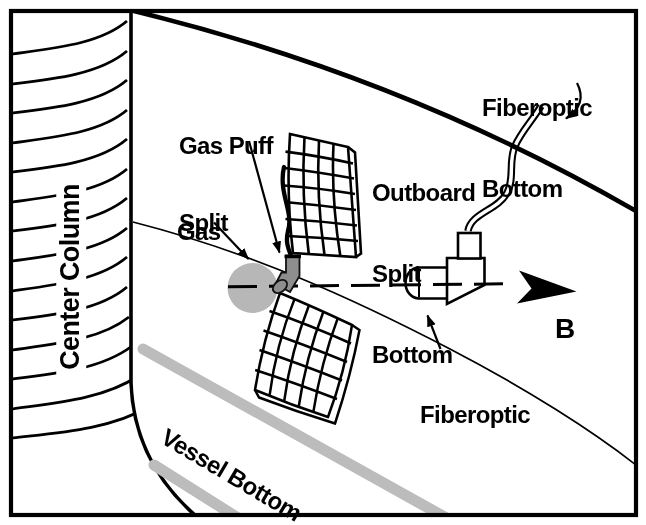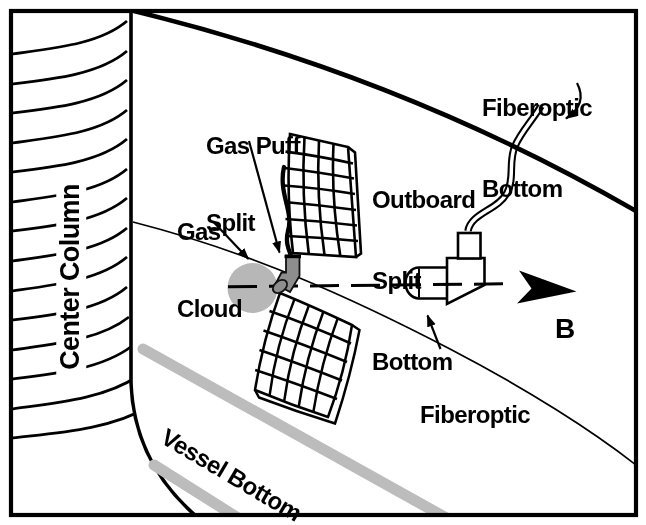--- a/index.html
+++ b/index.html
@@ -124,31 +124,30 @@
     <line x1="440.5" y1="349" x2="427.5" y2="315.5" stroke="#000" stroke-width="2.2" marker-end="url(#ah)"></line>
 
     <path d="M576.5,291.5 L519,270.5 L531.5,288.5 L517,303.5 Z" fill="#000"></path>
   </g>
 
   <rect x="11" y="11" width="625" height="504" fill="none" stroke="#000" stroke-width="4.2"></rect>
 </svg>
 
 <div class="lbl lbl-center-column"><span>Center Column</span></div>
 
-<div class="lbl" style="left:206px;top:82px;">
+<div class="lbl" style="left:179px;top:82px;">
   <span>Gas Puff</span>
   <span>Split</span>
 </div>
 
 <div class="lbl" style="left:177px;top:168px;">
   <span>Gas</span>
-  <span>Cloud</span>
 </div>
 
-<div class="lbl" style="left:372px;top:132px;line-height:27px;">
+<div class="lbl" style="left:372px;top:125px;line-height:27px;">
   <span>Outboard</span>
   <span>Split</span>
   <span>Bottom</span>
 </div>
 
 <div class="lbl" style="left:482px;top:40px;line-height:27px;">
   <span>Fiberoptic</span>
   <span>Bottom</span>
 </div>
 

